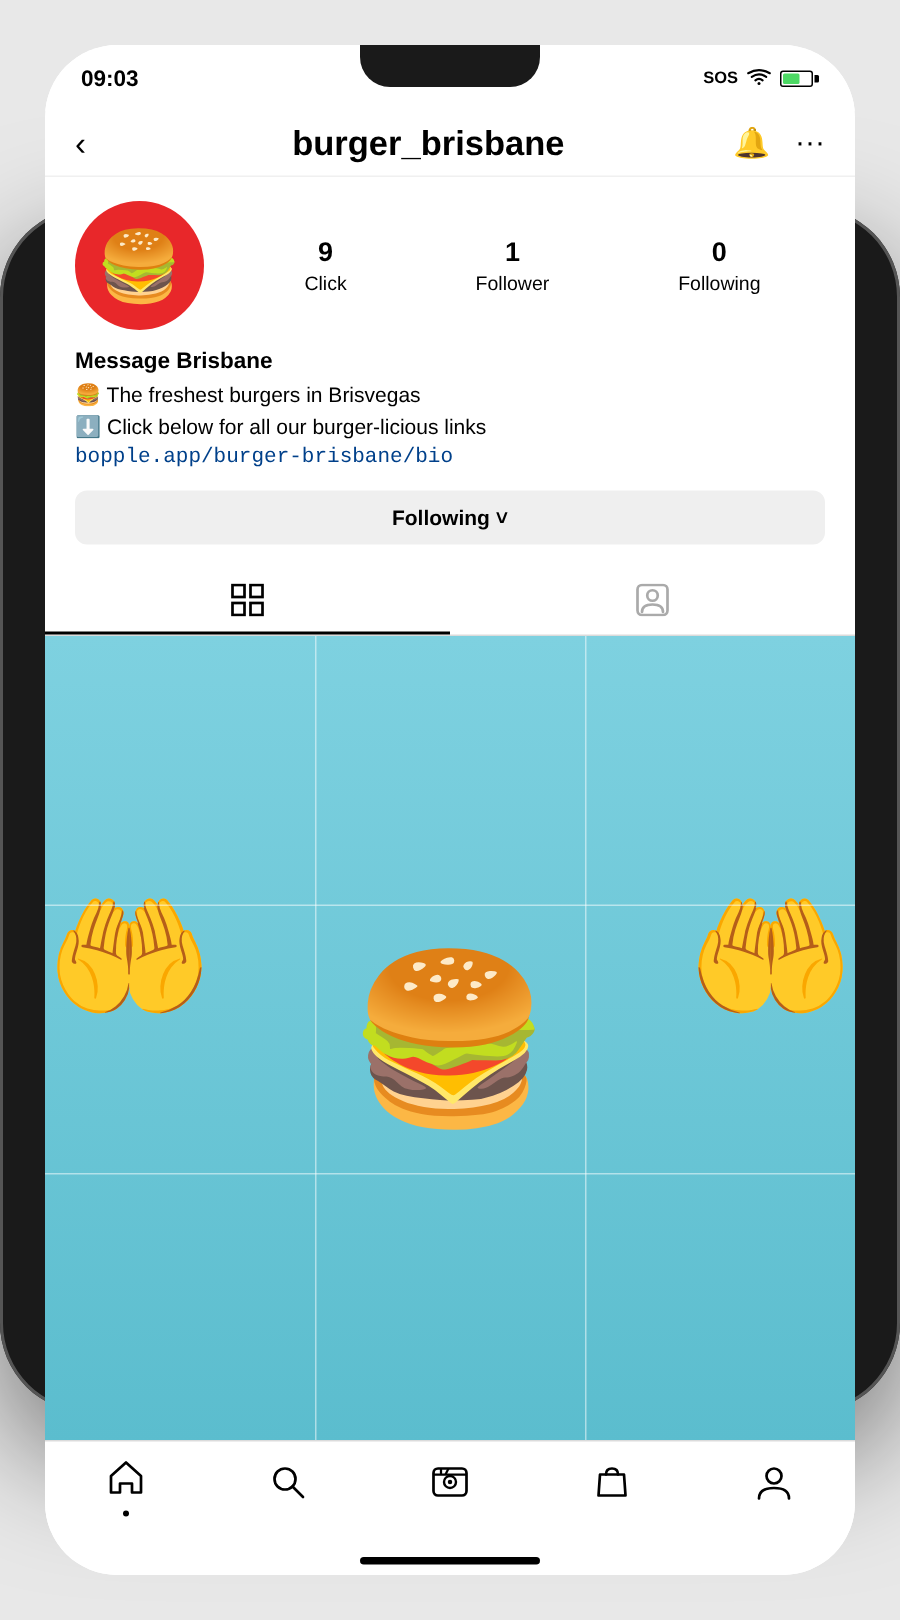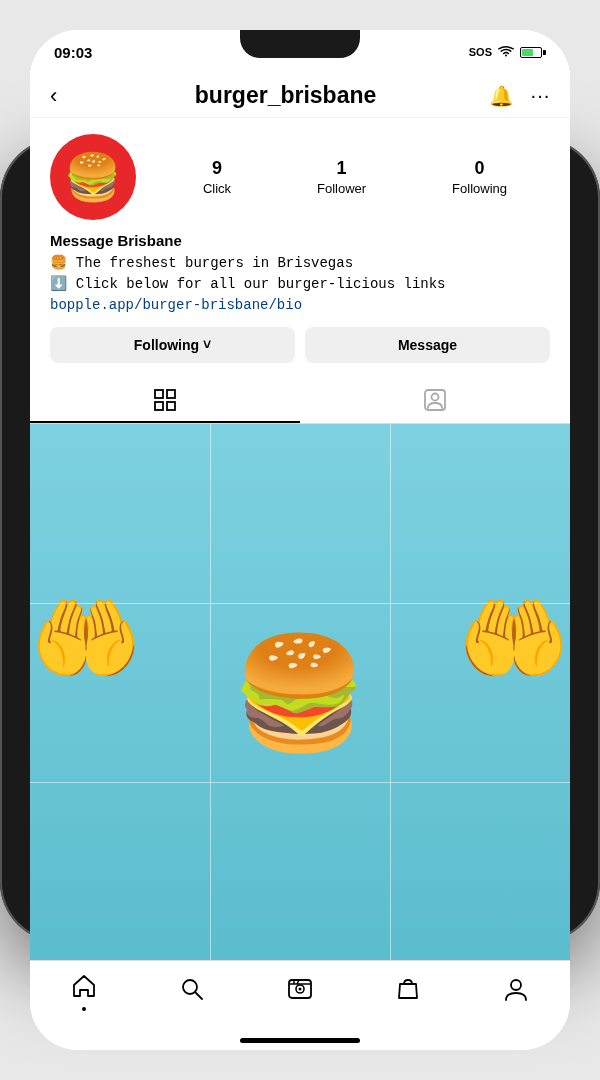--- a/index.html
+++ b/index.html
@@ -169,21 +169,20 @@
     .bio-name {
       font-size: 15px;
       font-weight: 700;
       color: #000;
       margin-bottom: 4px;
     }
     .bio-line {
       font-size: 14px;
       color: #000;
       line-height: 1.5;
-      font-family: Liberation Mono, monospace;
     }
     .bio-link {
       font-size: 14px;
       color: #00408a;
       text-decoration: none;
       font-family: Liberation Mono, monospace;
     }
     
     .action-buttons {
       display: flex;
@@ -462,21 +461,20 @@
         <div class="bio-name">Message Brisbane</div>
         <div class="bio-line">🍔 The freshest burgers in Brisvegas</div>
         <div class="bio-line">⬇️ Click below for all our burger-licious links</div>
         <a class="bio-link" href="#">bopple.app/burger-brisbane/bio</a>
       </div>
 
       <div class="action-buttons">
         <button class="btn-following">
           <span>Following ˅</span>
         </button>
-        <button class="btn-message">Message</button>
       </div>
     </div>
 
     <div class="tab-bar">
       <div class="tab-item active">
         <svg width="22" height="22" viewBox="0 0 22 22" fill="none" xmlns="http://www.w3.org/2000/svg">
           <rect x="1" y="1" width="8" height="8" stroke="#000" stroke-width="1.8" fill="none"></rect>
           <rect x="13" y="1" width="8" height="8" stroke="#000" stroke-width="1.8" fill="none"></rect>
           <rect x="1" y="13" width="8" height="8" stroke="#000" stroke-width="1.8" fill="none"></rect>
           <rect x="13" y="13" width="8" height="8" stroke="#000" stroke-width="1.8" fill="none"></rect>

